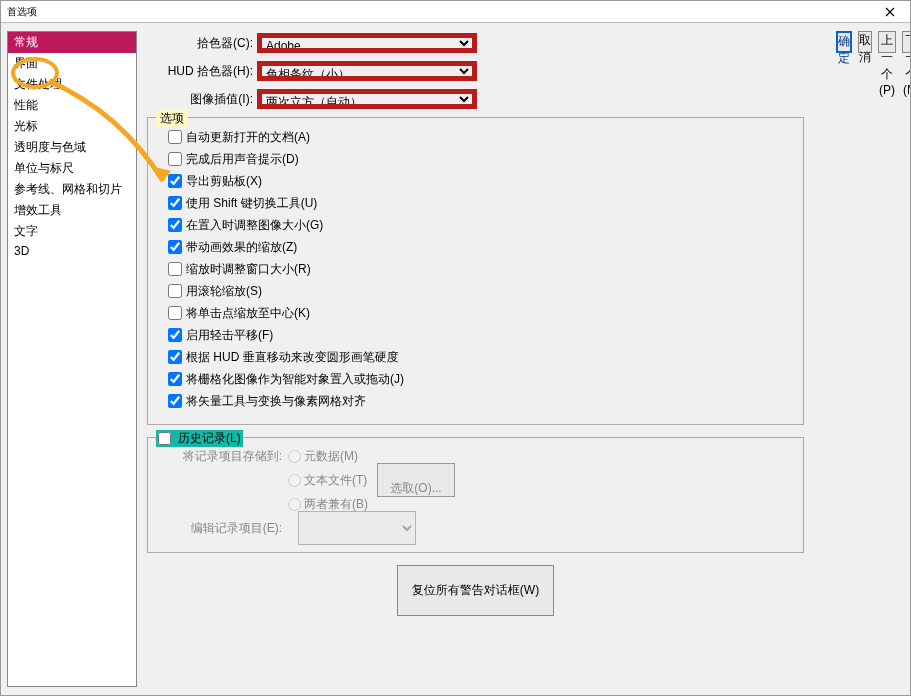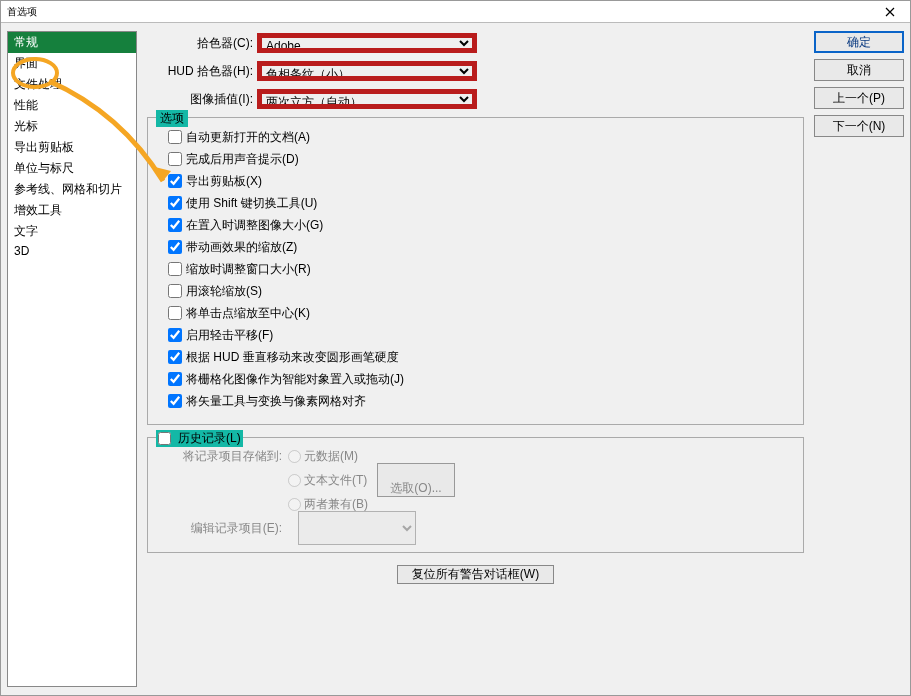--- a/index.html
+++ b/index.html
@@ -4,40 +4,40 @@
   <style>
     *{box-sizing:border-box;margin:0;padding:0;font-family:"Microsoft YaHei","SimSun",sans-serif;font-size:12px}
     body{width:911px;height:696px;background:#f0f0f0;position:relative;border:1px solid #999}
     .titlebar{height:22px;display:flex;align-items:center;justify-content:space-between;padding:0 0 0 6px;border-bottom:1px solid #bbb;background:#fff}
     .titlebar .title{font-size:10px}
     .closebtn{width:40px;height:22px;display:flex;align-items:center;justify-content:center;cursor:pointer}
     .closebtn svg{width:10px;height:10px}
     .body{position:absolute;top:22px;left:0;right:0;bottom:0}
     .sidebar{position:absolute;top:8px;left:6px;width:130px;bottom:8px;border:1px solid #888;background:#fff}
     .sidebar .item{padding:2px 6px;cursor:pointer}
-    .sidebar .item.selected{background:#15803d;color:#fff}
+    .sidebar .item.selected{background:#be185d;color:#fff}
     .main{position:absolute;left:146px;top:8px;right:6px;bottom:8px}
     .toprow{display:flex;align-items:center;height:24px;margin-bottom:4px}
     .toprow .lbl{width:110px;text-align:right;padding-right:4px}
     .toprow select{width:220px;height:20px;border:5px solid #b91c1c}
-    .rightbtns{position:absolute;top:0;right:0;width:90px;display:flex;flex-direction:column;gap:6px}
+    .rightbtns{position:absolute;top:0;right:0;width:68px;display:flex;gap:6px}
     .rightbtns button{height:22px;border:1px solid #888;background:#e9e9e9;cursor:pointer}
     .rightbtns button.primary{border:2px solid #0a64c8;color:#0a3a80}
     .fieldset{border:1px solid #aaa;margin-top:6px;padding:8px 10px 12px;position:relative}
-    .fieldset .legend{position:absolute;top:-8px;left:8px;background:#14b8a6;padding:0 4px}
+    .fieldset .legend{position:absolute;top:-8px;left:8px;background:#fef9c3;padding:0 4px}
     .fieldset .ck{display:flex;align-items:center;height:22px;gap:4px}
     .fieldset .ck input{width:14px;height:14px}
     .logbox{border:1px solid #aaa;margin-top:12px;padding:6px 10px 12px;position:relative}
     .logbox .legend{position:absolute;top:-8px;left:8px;background:#14b8a6;padding:0 2px;display:flex;align-items:center;gap:7px}
     .logrow{display:flex;align-items:center;height:24px}
     .logrow .l{width:130px;text-align:right;padding-right:6px;color:#888}
     .logrow label{color:#888;display:flex;align-items:center;gap:3px}
     .logrow button,.logrow select{border:1px solid #999;background:#e9e9e9;height:20px;padding:16px 12px;margin-left:10px;color:#888}
     .resetrow{text-align:center;margin-top:12px}
-    .resetrow button{border:1px solid #888;background:#e9e9e9;padding:0 14px;cursor:pointer}
+    .resetrow button{border:1px solid #888;background:#e9e9e9;padding:16px 14px;cursor:pointer}
     .annot{position:absolute;pointer-events:none}
     .mainarea{position:absolute;left:0;top:0;right:100px;bottom:0}
     .checks{margin-left:10px}
   </style>
 </head>
 <body>
 
 <div class="titlebar">
   <span class="title">首选项</span>
   <div class="closebtn">
@@ -47,21 +47,21 @@
   </div>
 </div>
 
 <div class="body">
   <div class="sidebar" id="sidebar">
       <div class="item selected">常规</div>
       <div class="item">界面</div>
       <div class="item">文件处理</div>
       <div class="item">性能</div>
       <div class="item">光标</div>
-      <div class="item">导出剪贴板</div>
+      <div class="item">透明度与色域</div>
       <div class="item">单位与标尺</div>
       <div class="item">参考线、网格和切片</div>
       <div class="item">增效工具</div>
       <div class="item">文字</div>
       <div class="item">3D</div>
     </div>
 
   <div class="main">
     <div class="rightbtns">
       <button class="primary">确定</button>

